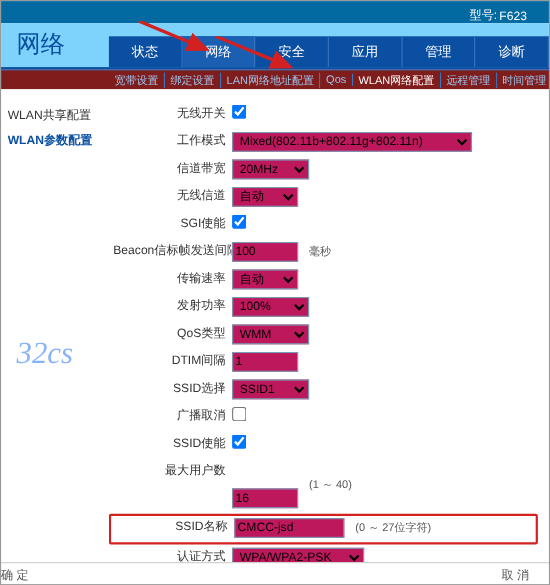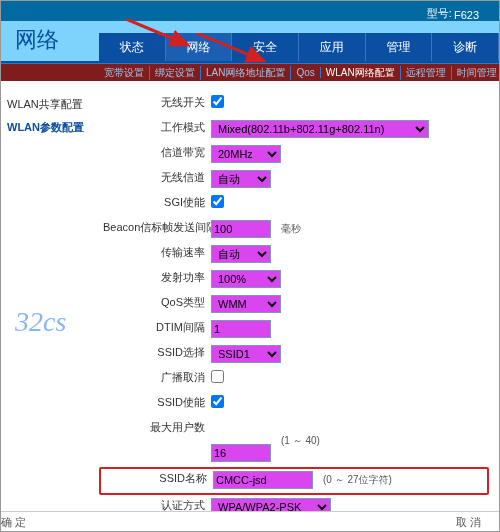--- a/index.html
+++ b/index.html
@@ -15,21 +15,21 @@
 .sub{color:#9dc3ec;font-size:10px;padding:0 5px;border-right:1px solid #3a74bf;cursor:pointer;white-space:nowrap}
 .sub.active{color:#fff}
 .main{display:flex;height:calc(100% - 100px)}
 .side{width:98px;padding-top:12px;font-size:11px}
 .side-item{padding:4px 6px;color:#333;cursor:pointer}
 .side-item.active{color:#0a4fa2;font-weight:bold}
 .content{flex:1;padding:14px 10px 4px 4px;overflow:hidden;font-size:11px;color:#333}
 .row{display:flex;align-items:flex-start;margin-bottom:5px;min-height:20px}
 .lbl{width:108px;text-align:right;padding-right:6px;font-size:11px;white-space:nowrap}
 .val{display:flex;align-items:center;gap:4px}
-select,input[type=text]{font-size:11px;border:1px solid #7a9ab5;height:18px;padding:0 2px;background:#d946ef}
+select,input[type=text]{font-size:11px;border:1px solid #7a9ab5;height:18px;padding:0 2px;background:#be185d}
 input[type=checkbox]{width:13px;height:13px}
 .note{font-size:10px;color:#555;margin-left:6px}
 .hl{border:2px solid #d32020;border-radius:2px;padding:2px 4px;margin:2px 0 3px -4px}
 .footer{height:22px;border-top:1px solid #ccc;display:flex;justify-content:space-between;align-items:center;padding-right:18px;gap:14px;font-size:11px;color:#555}
 .footer span{cursor:pointer}
 .arrow{position:absolute;pointer-events:none}
 .arrow.a1{left:125px;top:18px;width:70px;height:30px}
 .arrow.a2{left:195px;top:32px;width:75px;height:32px}
 .watermark{position:absolute;left:14px;top:305px;font-size:28px;color:#3b82f6;font-style:italic;font-family:cursive;opacity:.6;pointer-events:none}
 </style>

